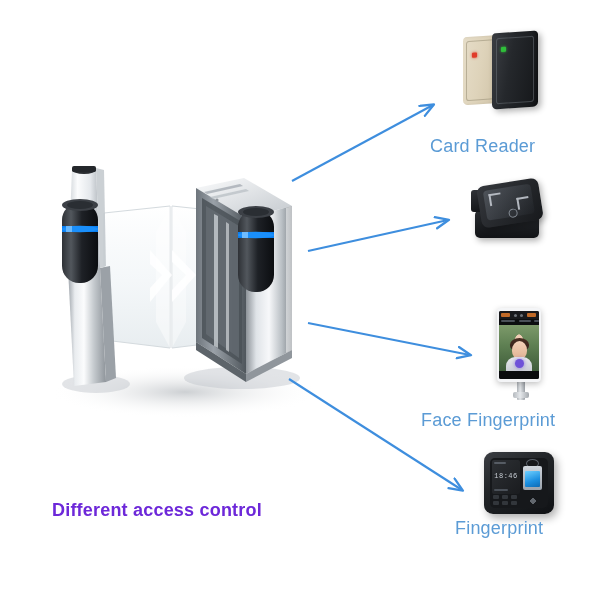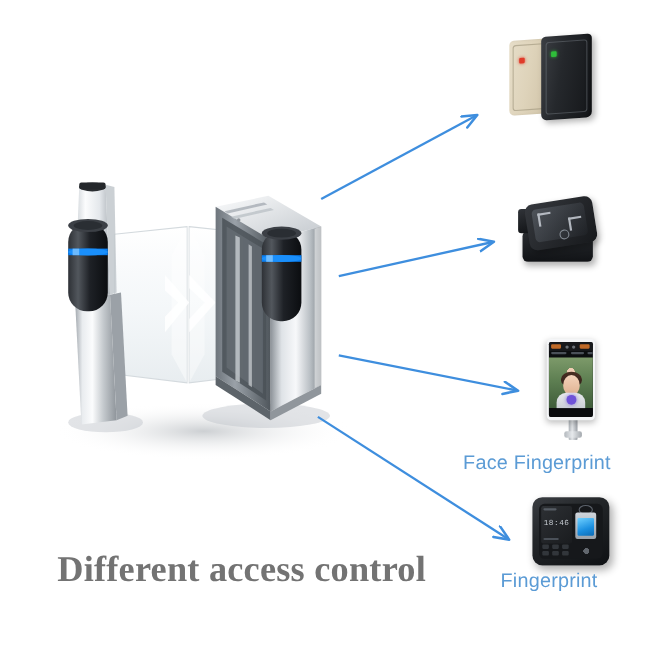--- a/index.html
+++ b/index.html
@@ -38,26 +38,25 @@
     font-size: 26px;
     font-weight: 400;
     color: #5b9bd5;
     white-space: nowrap;
     letter-spacing: .3px;
   }
   #tagline {
     position: absolute;
     left: 52px;
     top: 500px;
-    font-size: 33px;
+    font-size: 18px;
     font-weight: 700;
-    color: #737373;
+    color: #6d28d9;
     white-space: nowrap;
     letter-spacing: .2px;
-    font-family: Liberation Serif, serif;
   }
 
   
   #arrows, #turnstile, .device {
     position: absolute;
     left: 0; top: 0;
   }
   #arrows { width: 600px; height: 600px; }
 
   
@@ -365,20 +364,21 @@
   </svg>
 
   <div class="device" id="dev-card">
     <div class="cr cr-beige">
       <span class="led led-red"></span>
     </div>
     <div class="cr cr-black">
       <span class="led led-green"></span>
     </div>
   </div>
+  <div class="caption" id="cap-card">Card Reader</div>
 
   <div class="device" id="dev-qr">
     <div class="qr-body"></div>
     <div class="qr-side"></div>
     <div class="qr-head">
       <div class="qr-glass">
         <span class="qr-br a"></span>
         <span class="qr-br b"></span>
         <span class="qr-dot"></span>
       </div>

